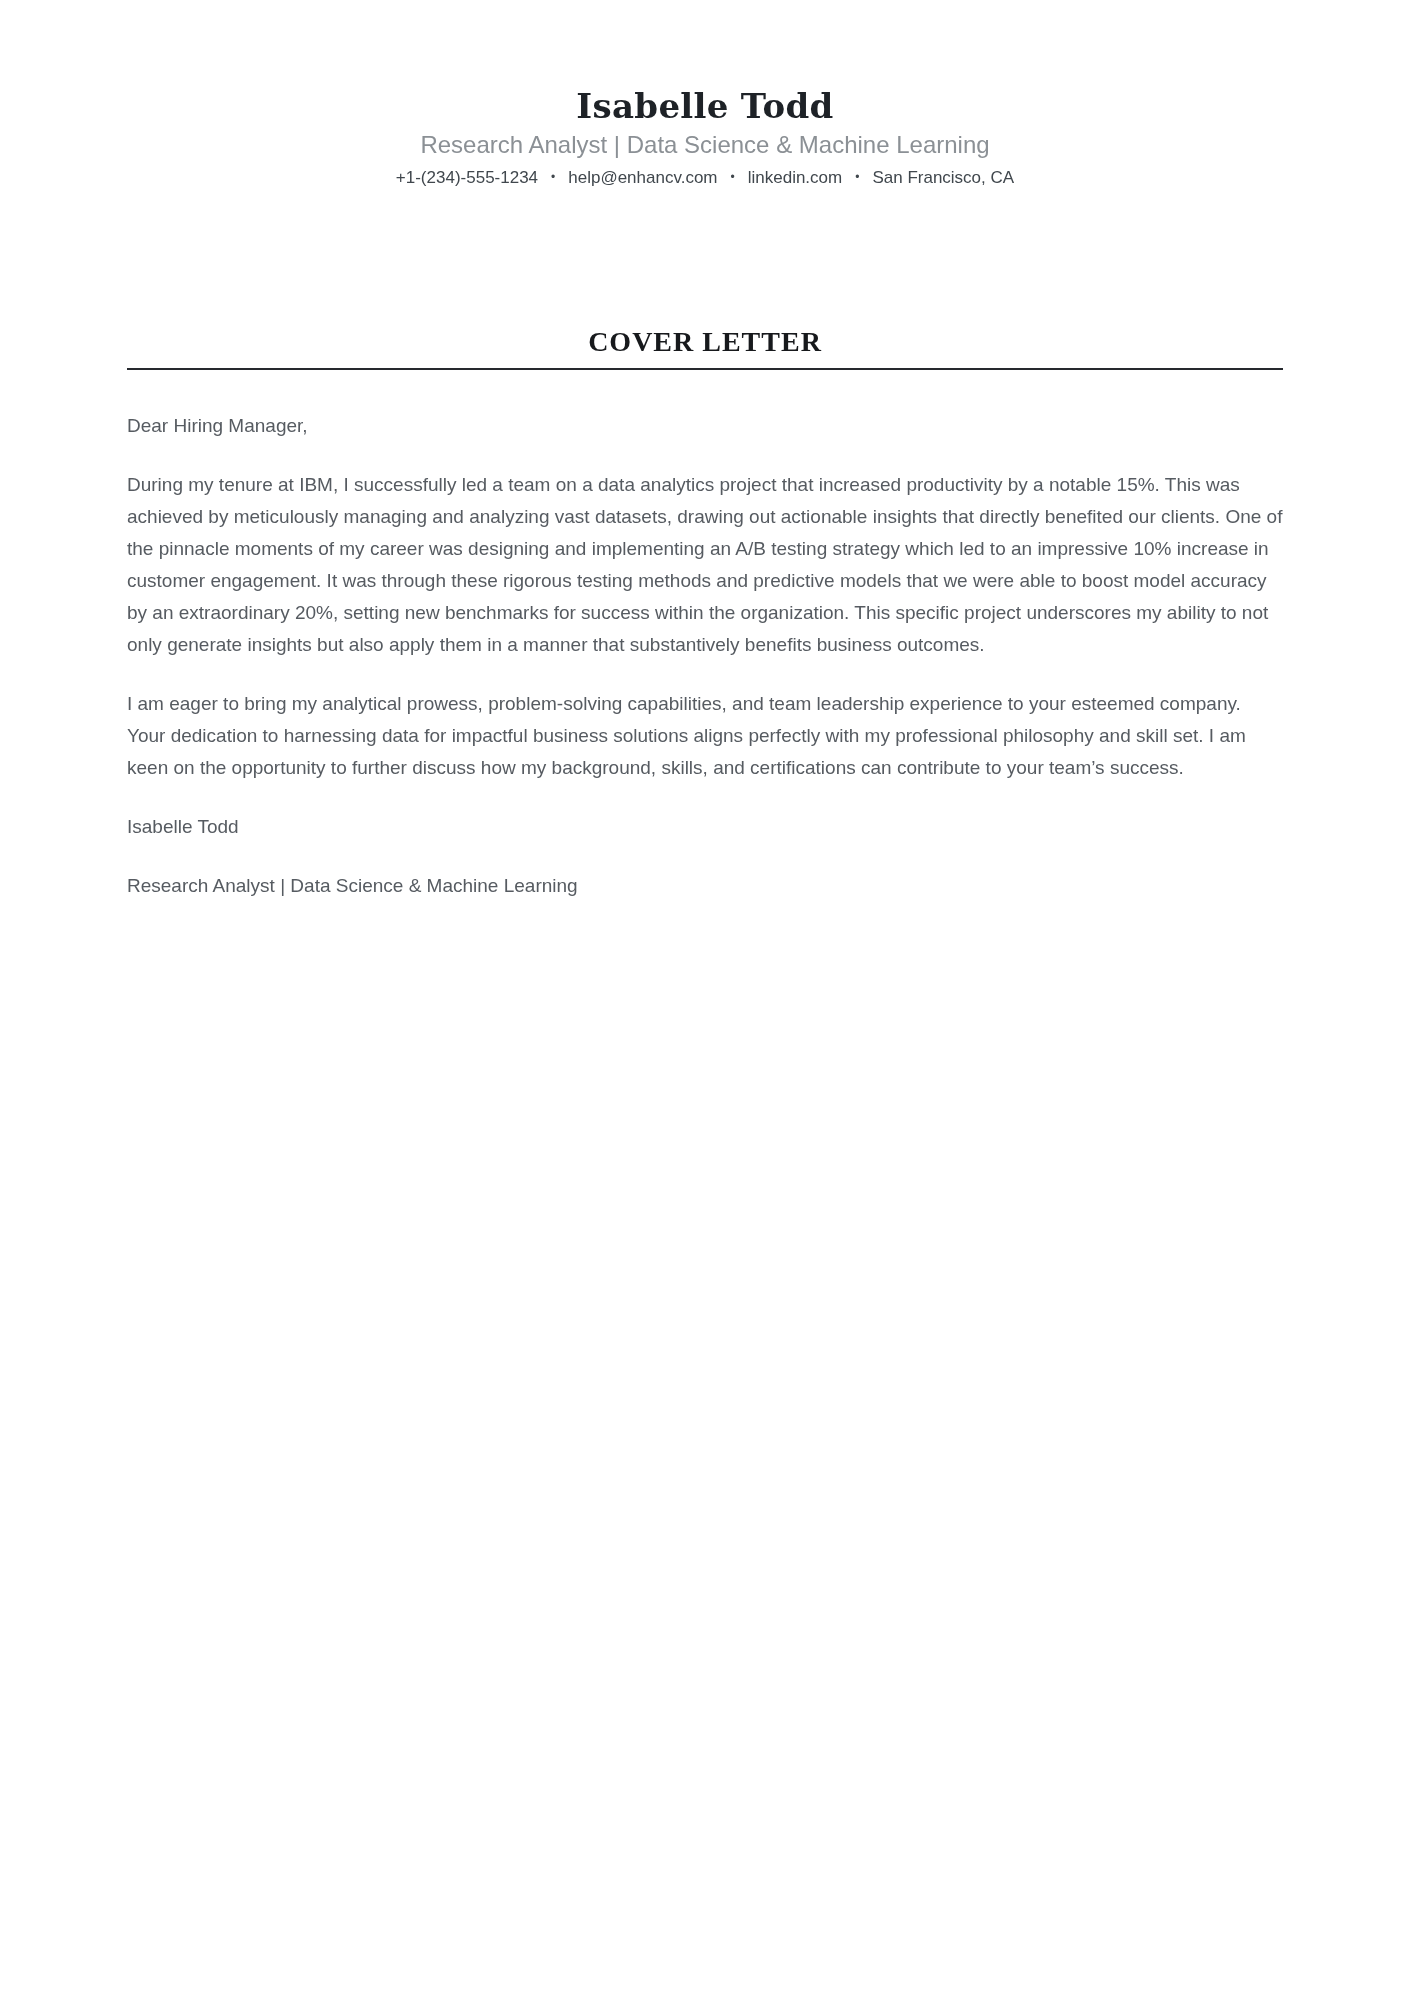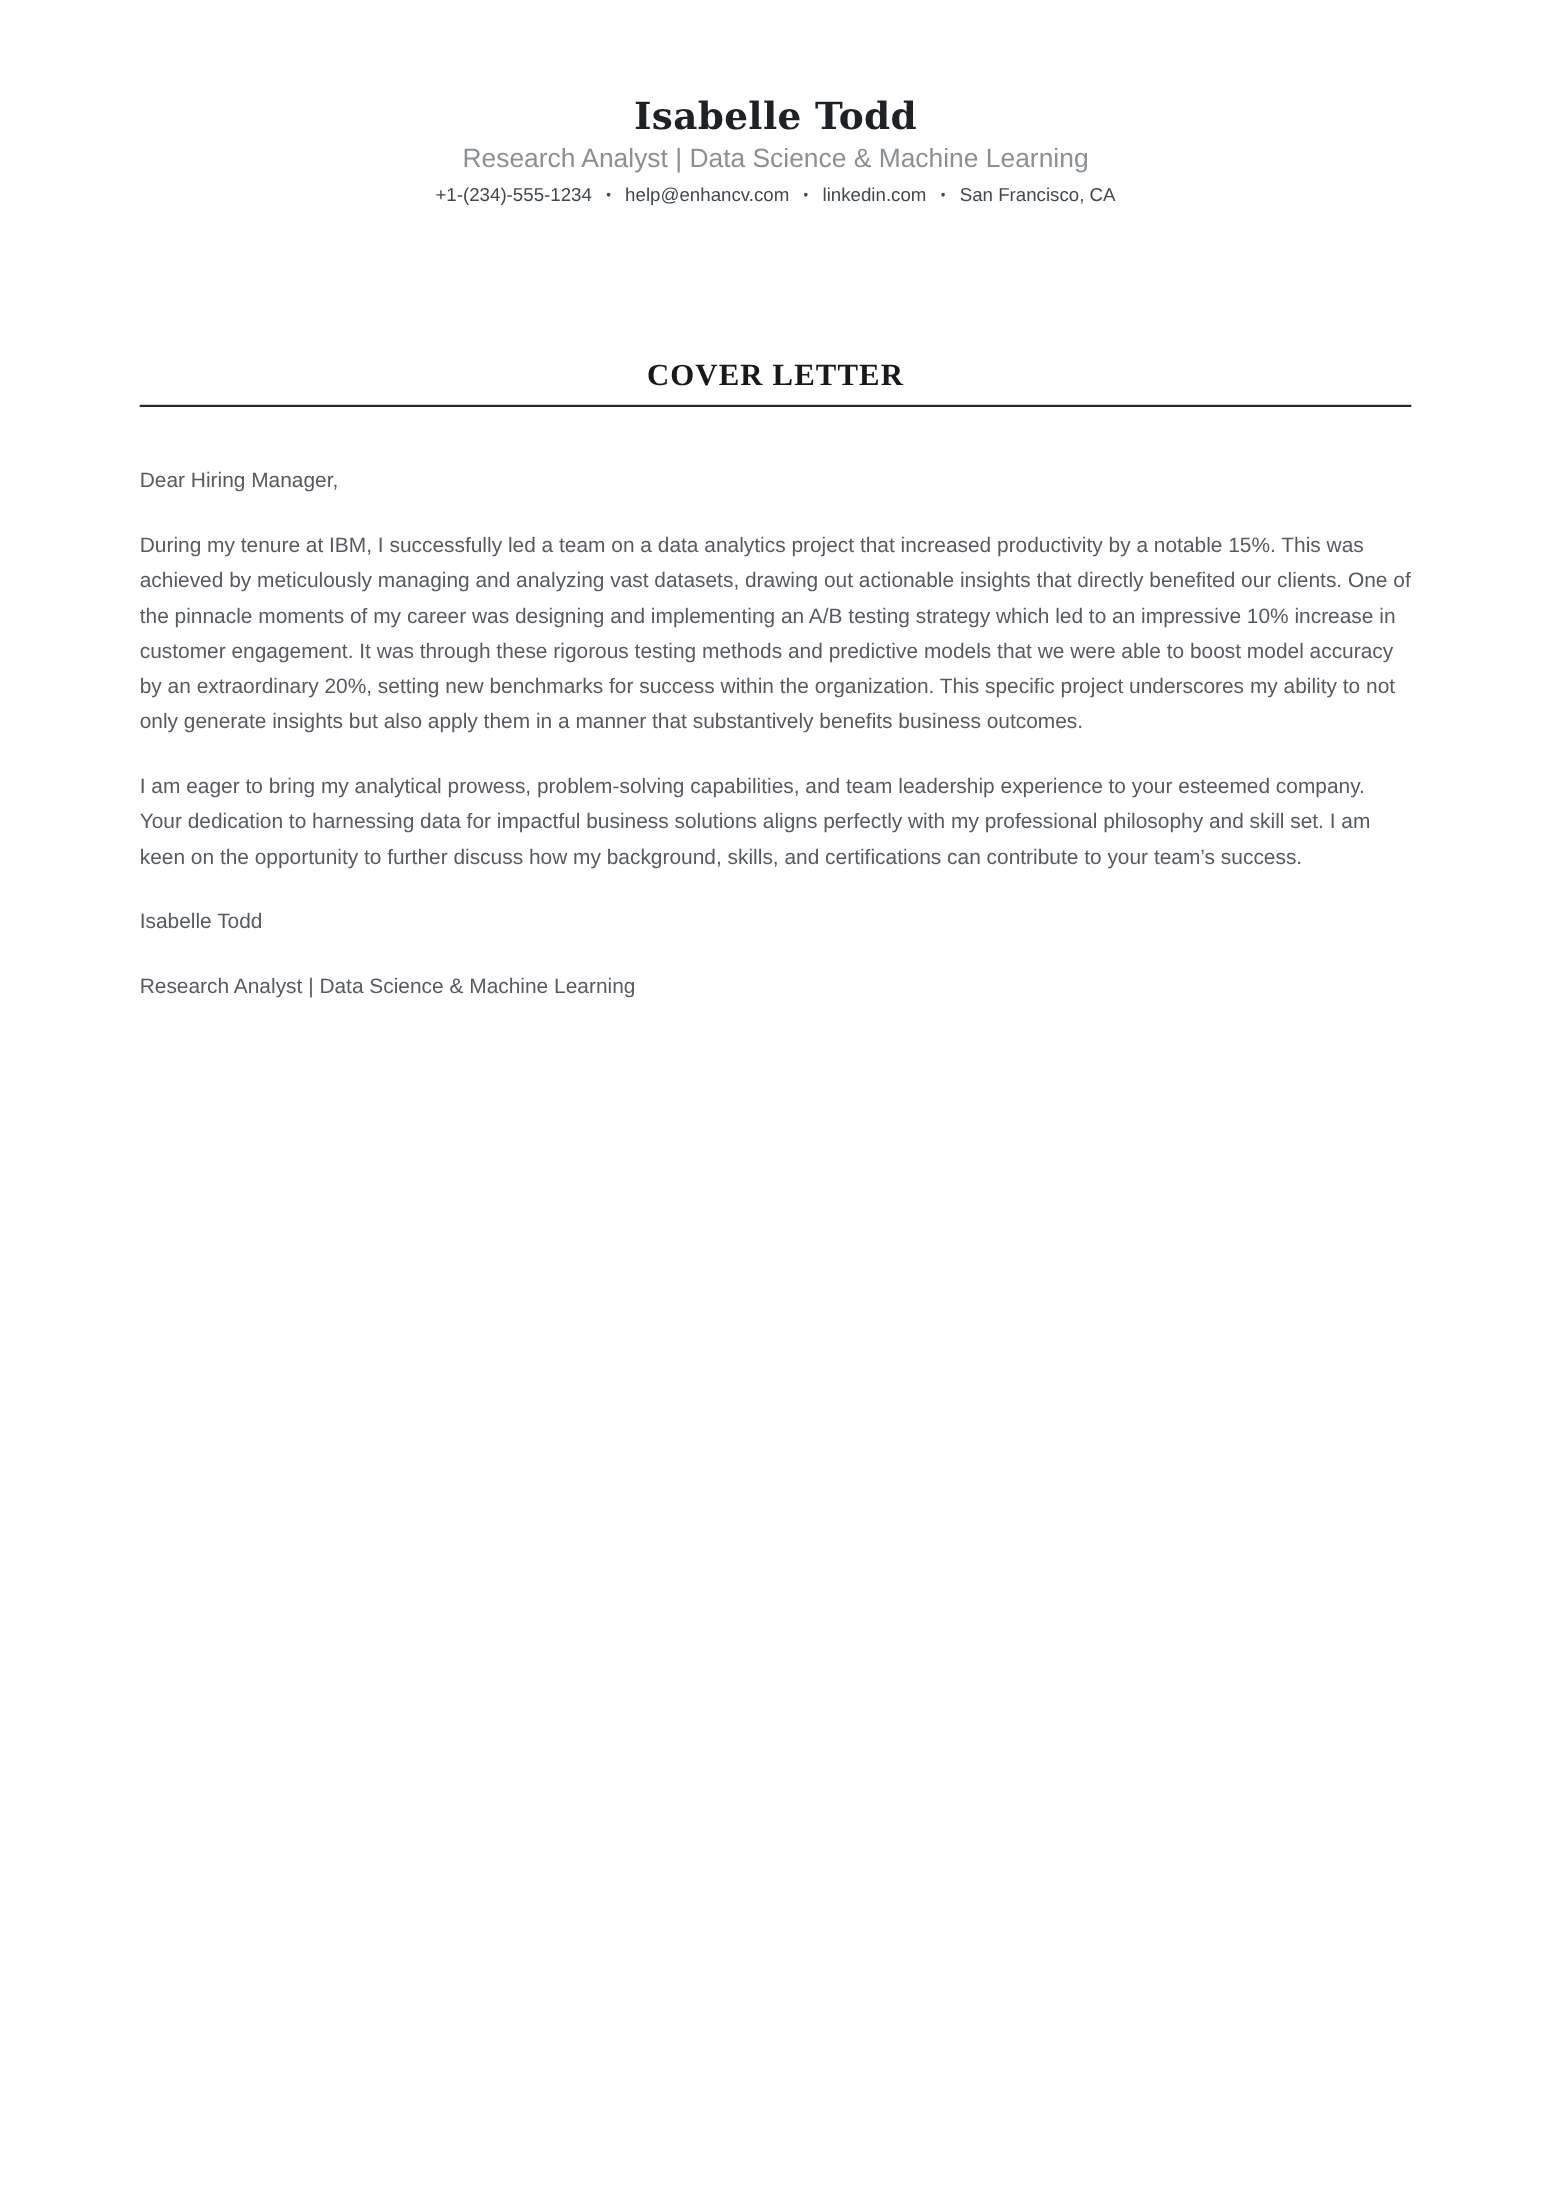--- a/index.html
+++ b/index.html
@@ -57,21 +57,21 @@
     color: #17191c;
     letter-spacing: 1px;
   }
   .heading-rule {
     margin-top: 11px;
     height: 2px;
     background: #26292e;
   }
   
   .body-block {
-    margin: 52px 127px 0;
+    margin: 40px 127px 0;
     font-size: 19px;
     line-height: 32px;
     color: #565b61;
     text-align: left;
   }
   .body-block p { margin: 0 0 27px 0; }
   
   .footer {
     position: absolute;
     left: 92px;

